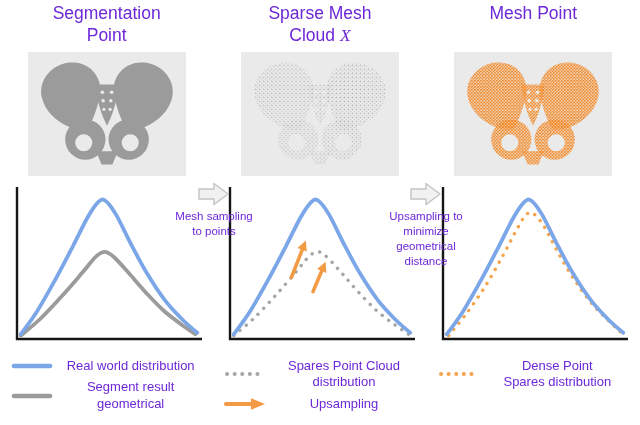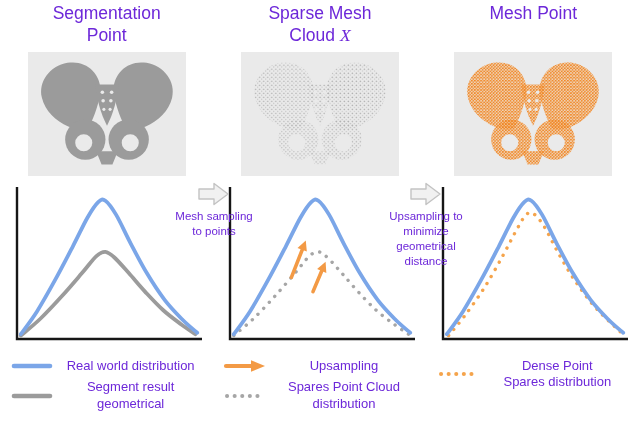--- a/index.html
+++ b/index.html
@@ -110,30 +110,30 @@
       <path d="M14.8,154.6 C18.1,151.7 27.7,144.2 34.6,137.5 C41.5,130.9 49.3,122.4 56.2,114.8 C63.1,107.2 70.3,98.7 76.0,92.1 C81.7,85.5 86.5,78.6 90.4,75.1 C94.3,71.5 96.4,70.6 99.4,70.8 C102.4,71.0 104.5,72.9 108.4,76.5 C112.3,80.0 117.7,86.4 122.8,92.1 C127.9,97.8 133.3,104.4 139.0,110.6 C144.7,116.7 151.0,123.6 157.0,129.0 C163.0,134.5 169.6,139.2 175.0,143.2 C180.4,147.2 187.0,151.5 189.4,153.2" fill="none" stroke="#A6A6A6" stroke-width="3.4" stroke-linecap="round" stroke-dasharray="0.1 8"></path>
           <path d="M14.8,153.2 C17.5,149.4 25.3,139.4 31.0,130.4 C36.7,121.4 43.0,110.1 49.0,99.2 C55.0,88.3 61.6,75.5 67.0,65.1 C72.4,54.7 77.2,44.1 81.4,36.7 C85.6,29.4 89.2,23.9 92.2,21.1 C95.2,18.3 96.4,17.6 99.4,19.7 C102.4,21.8 106.0,26.8 110.2,33.9 C114.4,41.0 119.5,52.6 124.6,62.3 C129.7,72.0 135.1,82.6 140.8,92.1 C146.5,101.6 152.8,111.3 158.8,119.1 C164.8,126.9 171.4,133.5 176.8,139.0 C182.2,144.4 188.8,149.6 191.2,151.7" fill="none" stroke="#7BA6E8" stroke-width="3.8" stroke-linecap="round"></path>
           <line x1="72.4" y1="96.4" x2="83.2" y2="68.8" stroke="#F39A45" stroke-width="3.6" stroke-linecap="round"></line>
           <polygon points="86.8,59.4 87.8,70.6 78.5,66.9" fill="#F39A45"></polygon>
           <line x1="94.0" y1="110.6" x2="102.7" y2="90.0" stroke="#F39A45" stroke-width="3.6" stroke-linecap="round"></line>
           <polygon points="106.6,80.7 107.3,91.9 98.1,88.0" fill="#F39A45"></polygon>
         </svg>
       <div class="legend">
         <div class="lrow">
           <svg class="lsym" viewBox="0 0 44 12">
+              <line x1="4" y1="6" x2="40" y2="6" stroke="#A6A6A6" stroke-width="4" stroke-linecap="round" stroke-dasharray="0.1 7.5"></line>
+            </svg>
+          <div class="llab"><span style="max-width:120px">Spares Point Cloud distribution</span></div>
+        </div>
+        <div class="lrow">
+          <svg class="lsym" viewBox="0 0 44 12">
               <line x1="3" y1="6" x2="29" y2="6" stroke="#F39A45" stroke-width="4.2" stroke-linecap="round"></line>
               <polygon points="42,6 28,0.2 28,11.8" fill="#F39A45"></polygon>
             </svg>
           <div class="llab"><span>Upsampling</span></div>
-        </div>
-        <div class="lrow">
-          <svg class="lsym" viewBox="0 0 44 12">
-              <line x1="4" y1="6" x2="40" y2="6" stroke="#A6A6A6" stroke-width="4" stroke-linecap="round" stroke-dasharray="0.1 7.5"></line>
-            </svg>
-          <div class="llab"><span style="max-width:120px">Spares Point Cloud distribution</span></div>
         </div>
       </div>
     </div>
 
     <div class="panel">
       <div class="ptitle">
         <div>Mesh Point</div>
       </div>
       <div class="imgbox">
         <svg viewBox="0 0 200 160">

